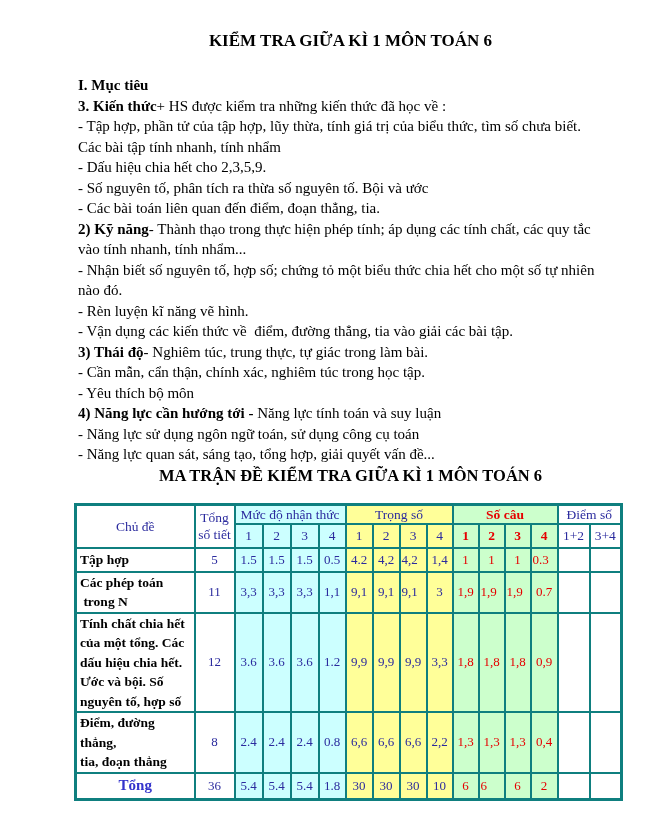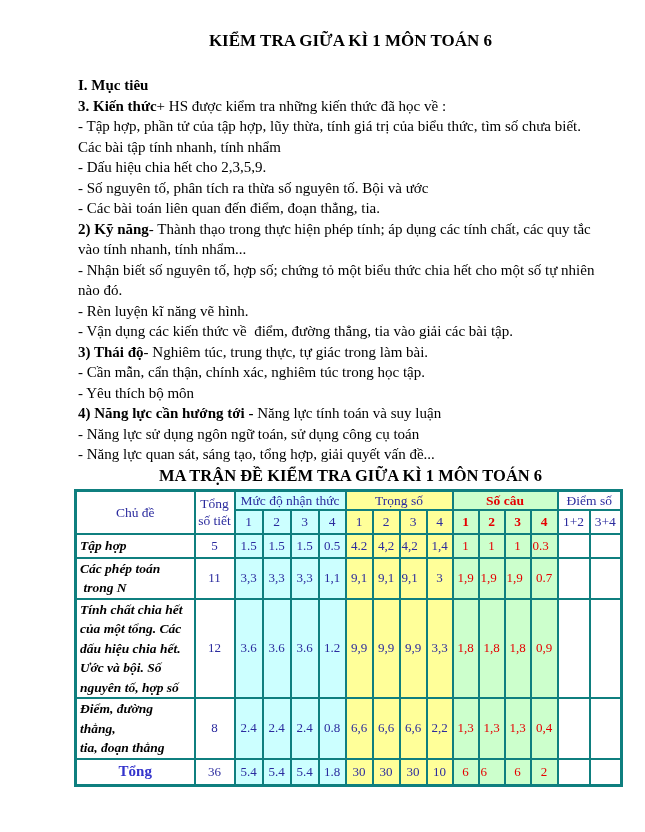--- a/index.html
+++ b/index.html
@@ -15,21 +15,21 @@
     width:545px;text-align:center;
     font-weight:bold;font-size:17px;line-height:21px;
     margin-bottom:24px;
   }
   .body-text{width:545px;font-size:15px;line-height:20.5px;}
   .body-text p{margin:0;white-space:pre-wrap;}
   .body-text b{font-weight:bold;}
   .matrix-title{
     width:545px;text-align:center;
     font-weight:bold;font-size:16.5px;line-height:21px;
-    margin-bottom:3px;
+    margin-bottom:17px;
   }
   table{
     border-collapse:collapse;table-layout:fixed;
     border:3px solid var(--table-border,#0f7f7f);
     margin-left:-4px;
   }
   th,td{
     border:2px solid var(--table-border,#0f7f7f);
     padding:0 2px;vertical-align:middle;overflow:hidden;
     font-family:"Liberation Serif","DejaVu Serif",serif;
@@ -39,21 +39,21 @@
   .bg-cyan{background:var(--cyan,#ccffff);}
   .bg-yellow{background:var(--yellow,#ffff99);}
   .bg-green{background:var(--green,#ccffcc);}
   .bg-white{background:var(--white,#ffffff);}
   .num{text-align:center;font-size:13px;color:var(--navy,#2b2b9e);font-weight:normal;}
   .num-red{color:var(--red,#e60000);}
   .al{text-align:left;padding-left:1px;}
   .row-label{
     font-weight:bold;color:var(--row-label,#000);
     font-size:13.5px;line-height:19.5px;
-    text-align:left;padding-left:3px;white-space:pre-wrap;font-style:italic;
+    text-align:left;padding-left:3px;white-space:pre-wrap;
   }
   .total-label{
     font-weight:bold;color:var(--total-label,#3333cc);
     text-align:center;font-size:15px;
   }
 </style>
 </head>
 <body>
 
 <div class="page">

